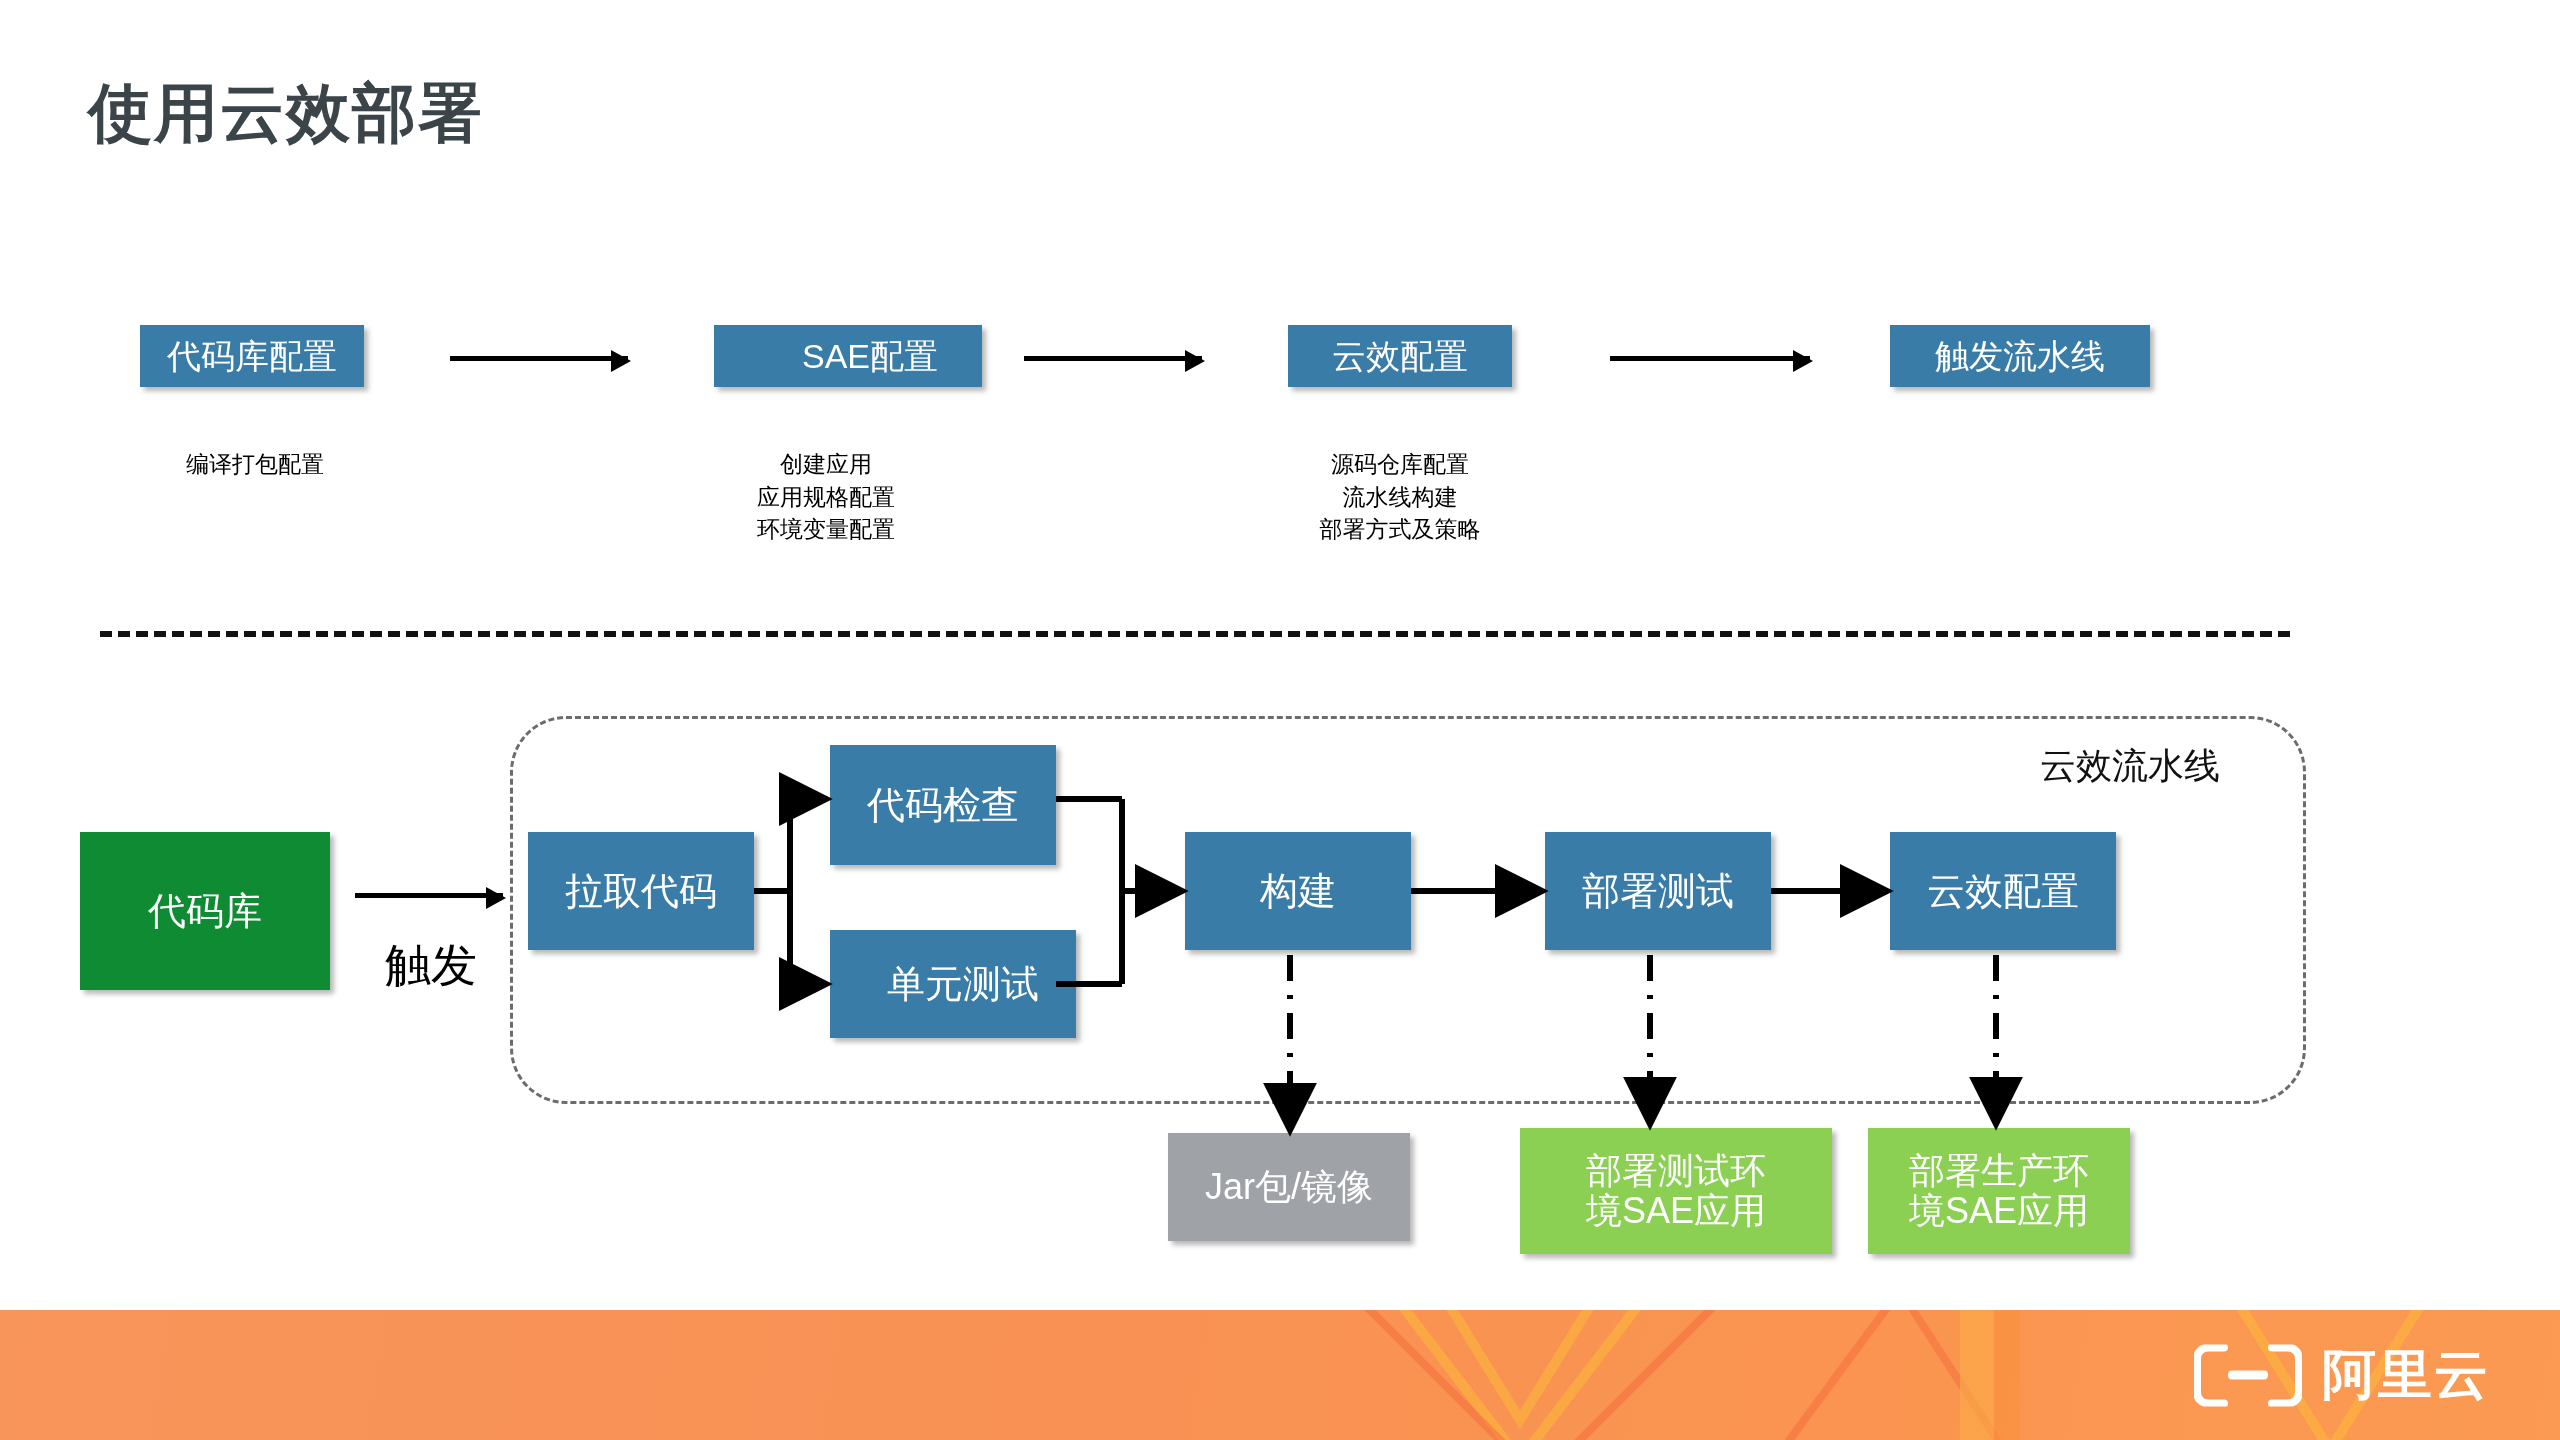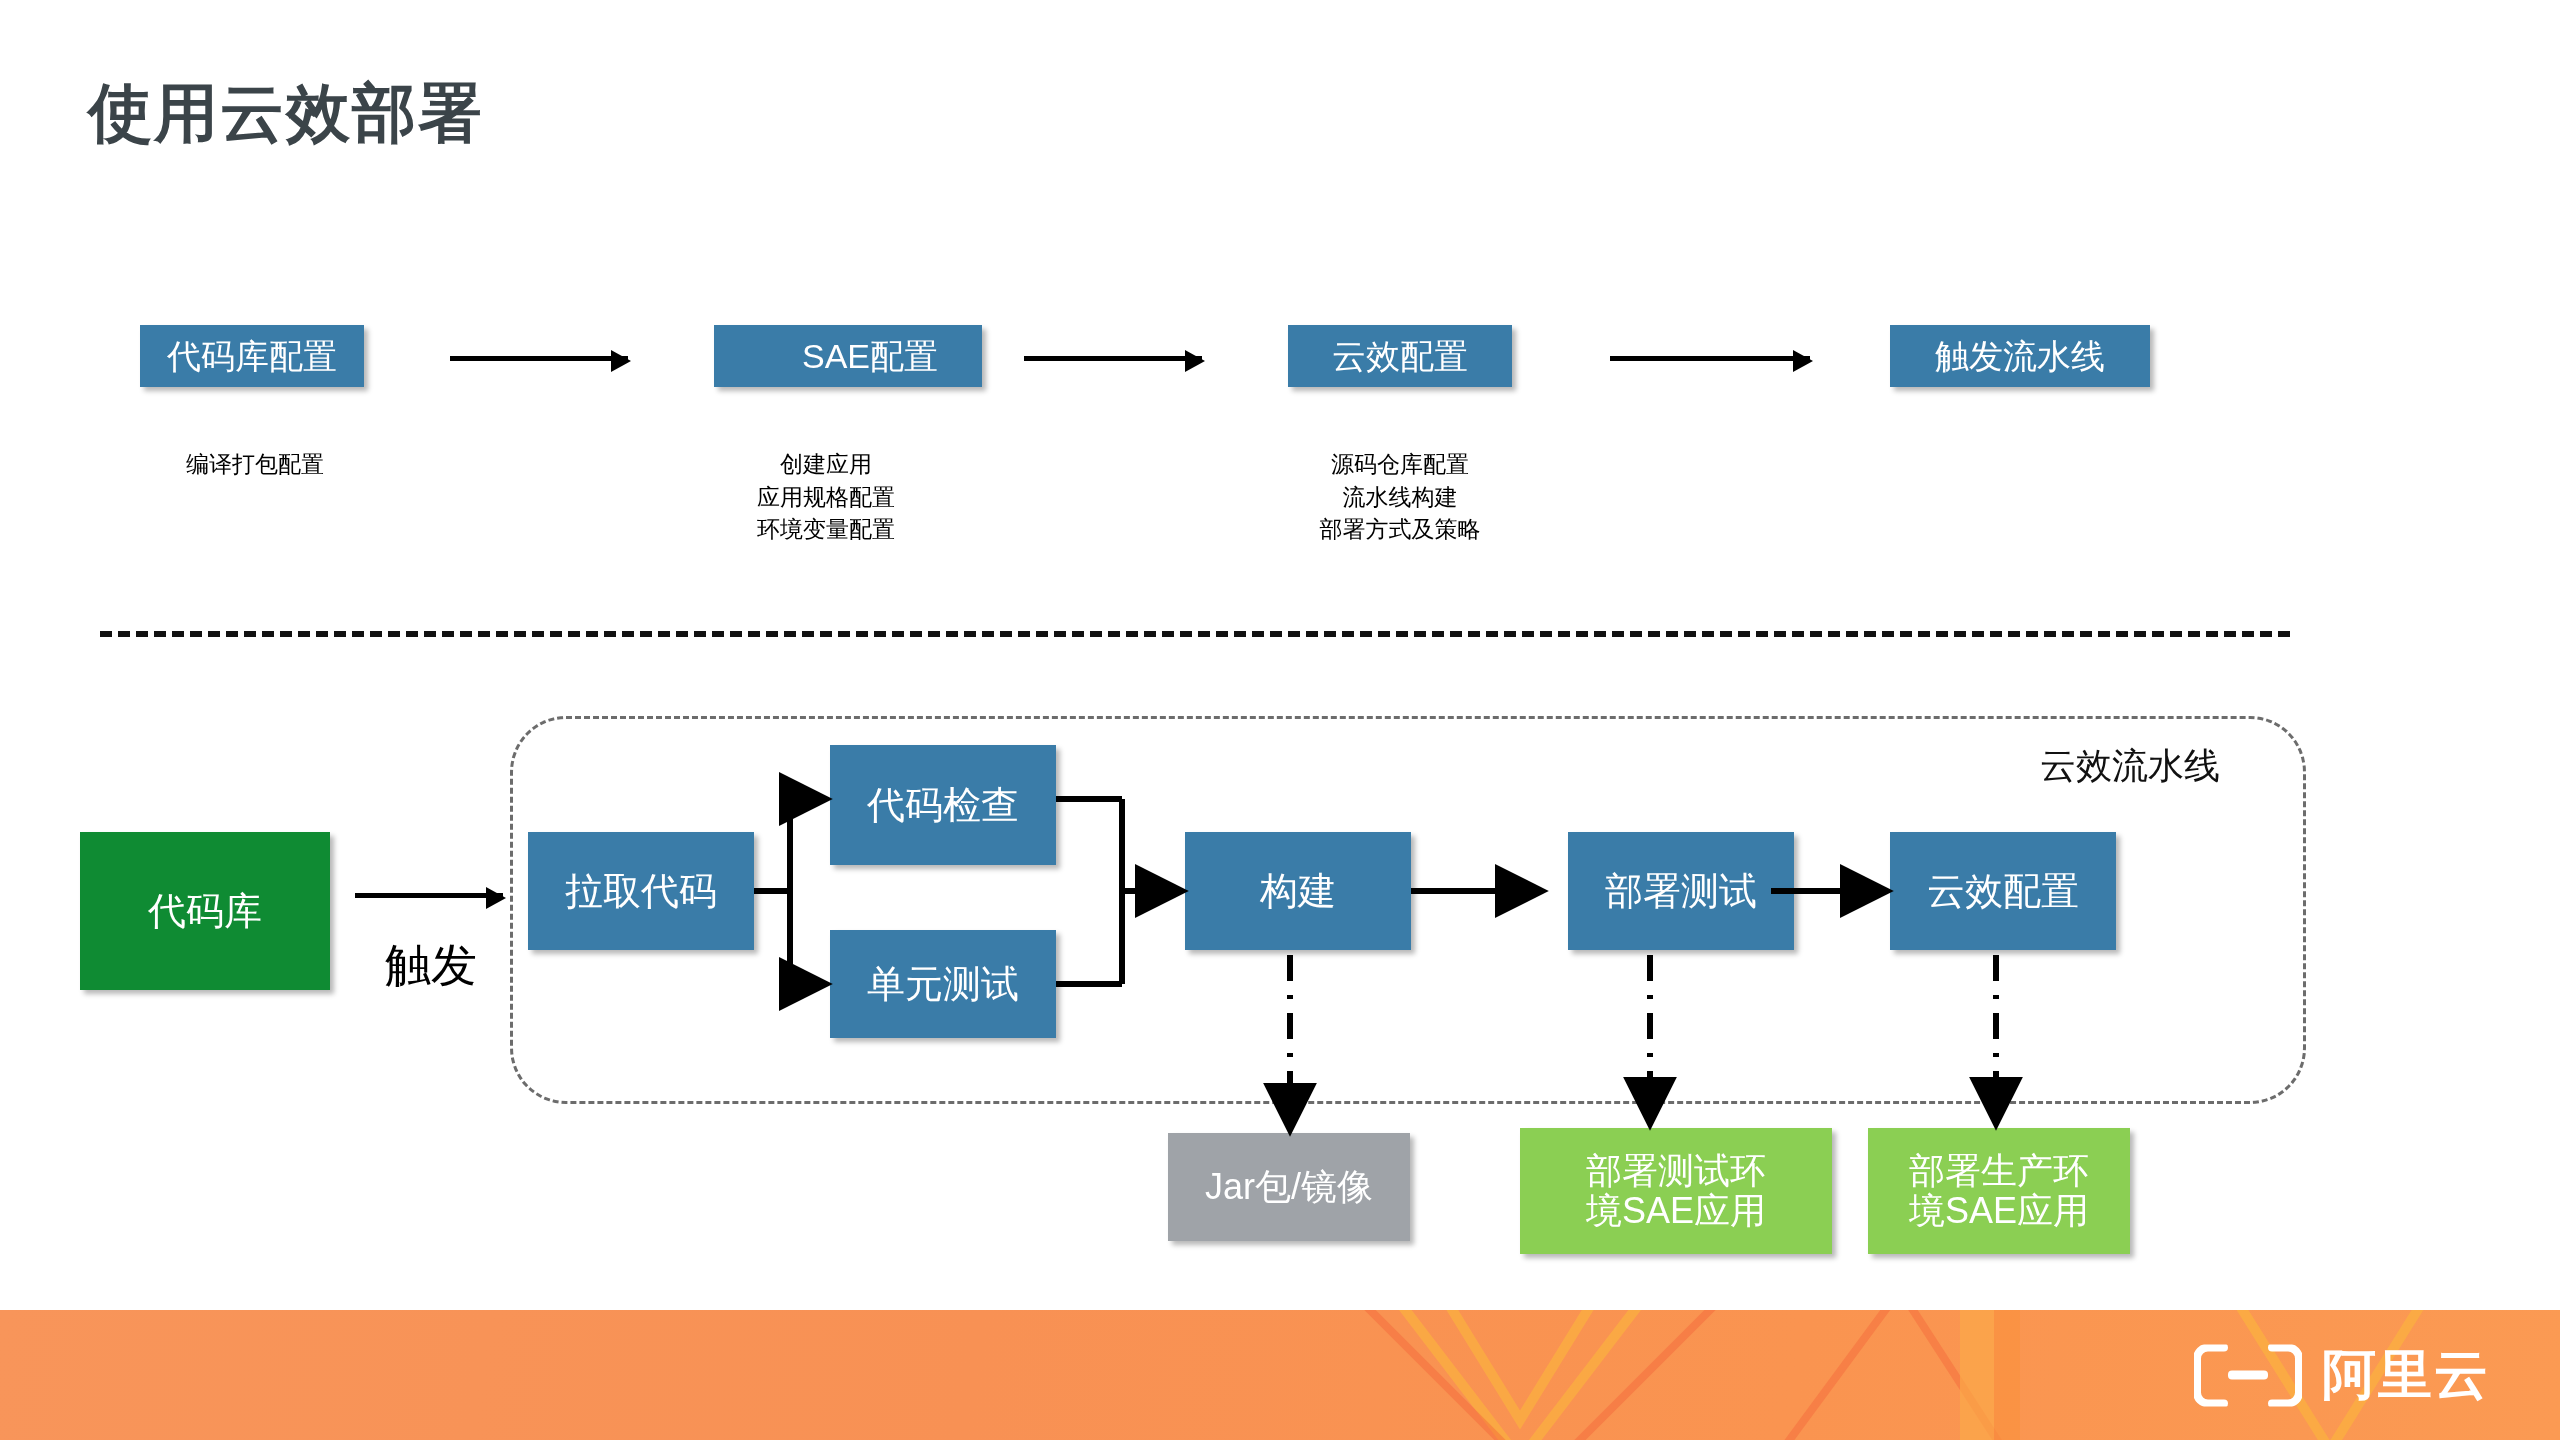--- a/index.html
+++ b/index.html
@@ -119,25 +119,25 @@
 
   <div class="box green" style="left:80px;top:832px;width:250px;height:158px;font-size:38px;">代码库</div>
 
   <div class="arrow" style="left:355px;top:893px;width:148px;"></div>
   <div class="sidelabel" style="left:385px;top:935px;">触发</div>
 
   <div class="box blue" style="left:528px;top:832px;width:226px;height:118px;font-size:38px;">拉取代码</div>
 
   <div class="box blue" style="left:830px;top:745px;width:226px;height:120px;font-size:38px;">代码检查</div>
 
-  <div class="box blue" style="left:830px;top:930px;width:226px;height:108px;font-size:38px;">单元测试</div>
+  <div class="box blue" style="left:830px;top:930px;width:226px;height:108px;font-size:38px;padding-left:20px;">单元测试</div>
 
   <div class="box blue" style="left:1185px;top:832px;width:226px;height:118px;font-size:38px;">构建</div>
 
-  <div class="box blue" style="left:1545px;top:832px;width:226px;height:118px;font-size:38px;margin-left:23px;">部署测试</div>
+  <div class="box blue" style="left:1545px;top:832px;width:226px;height:118px;font-size:38px;">部署测试</div>
 
   <div class="box blue" style="left:1890px;top:832px;width:226px;height:118px;font-size:38px;">云效配置</div>
 
   <div class="box gray" style="left:1168px;top:1133px;width:242px;height:108px;font-size:36px;white-space:pre-line;">Jar包/镜像</div>
 
   <div class="box lgreen" style="left:1520px;top:1128px;width:312px;height:126px;font-size:36px;white-space:pre-line;">部署测试环
 境SAE应用</div>
 
   <div class="box lgreen" style="left:1868px;top:1128px;width:262px;height:126px;font-size:36px;white-space:pre-line;">部署生产环
 境SAE应用</div>

